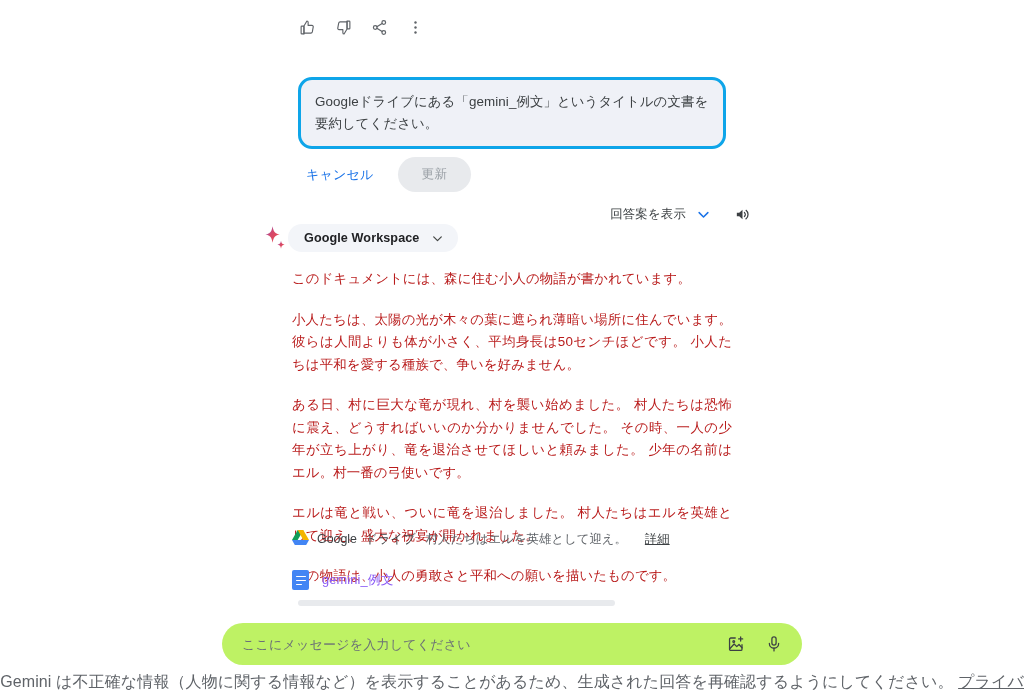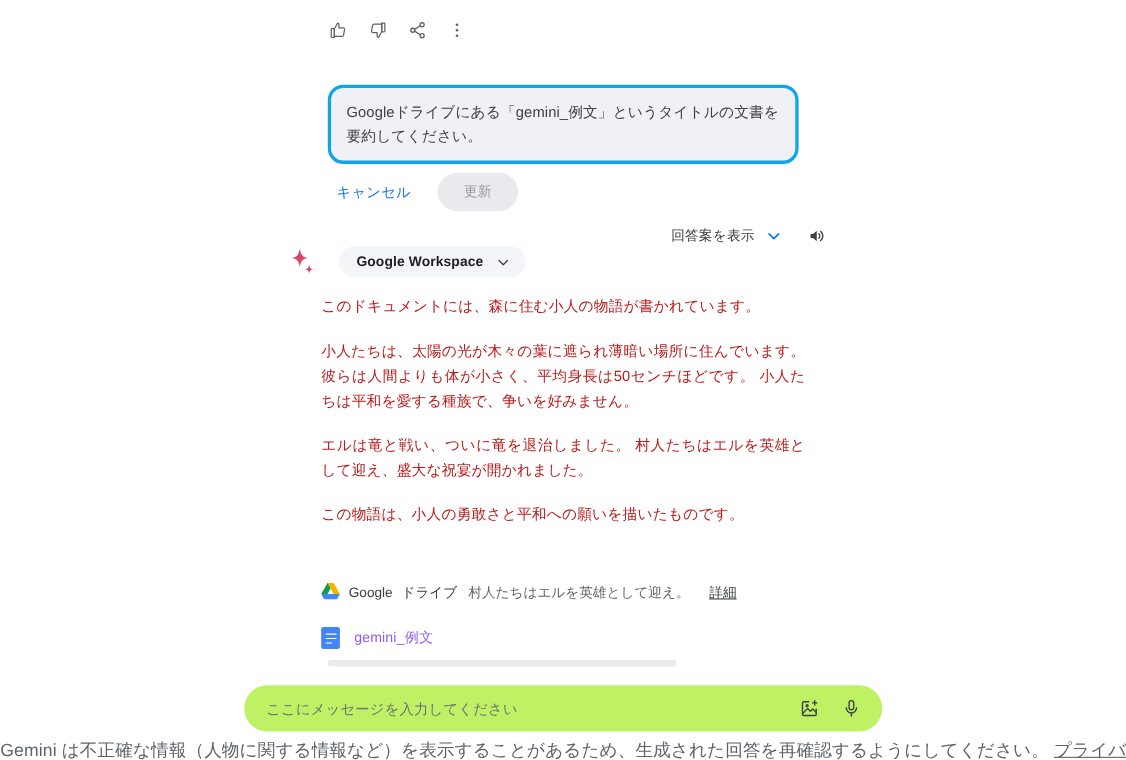--- a/index.html
+++ b/index.html
@@ -121,21 +121,20 @@
     cursor: pointer;
   }
 
   
   .model-row {
     position: absolute;
     left: 262px;
     top: 224px;
     display: flex;
     align-items: center;
-    gap: 20px;
   }
   .sparkle { width: 26px; height: 26px; display:block; }
   .ws-chip {
     display: flex;
     align-items: center;
     gap: 12px;
     background: #f3f5f9;
     border-radius: 18px;
     padding: 7px 14px 7px 16px;
     cursor: pointer;
@@ -358,20 +357,21 @@
         <svg width="13" height="13" viewBox="0 0 24 24" fill="none" stroke="currentColor" stroke-width="2.3" stroke-linecap="round" stroke-linejoin="round">
           <polyline points="5,9 12,16 19,9"></polyline>
         </svg>
       </span>
     </span>
   </div>
 
   <div class="answer">
     <p>このドキュメントには、森に住む小人の物語が書かれています。</p>
     <p>小人たちは、太陽の光が木々の葉に遮られ薄暗い場所に住んでいます。 彼らは人間よりも体が小さく、平均身長は50センチほどです。 小人たちは平和を愛する種族で、争いを好みません。</p>
+    <p>ある日、村に巨大な竜が現れ、村を襲い始めました。 村人たちは恐怖に震え、どうすればいいのか分かりませんでした。 その時、一人の少年が立ち上がり、竜を退治させてほしいと頼みました。 少年の名前はエル。村一番の弓使いです。</p>
     <p>エルは竜と戦い、ついに竜を退治しました。 村人たちはエルを英雄として迎え、盛大な祝宴が開かれました。</p>
     <p>この物語は、小人の勇敢さと平和への願いを描いたものです。</p>
   </div>
 
   <div class="sources">
     <div class="source-head">
       <span>
         <svg width="17" height="15" viewBox="0 0 48 42">
           <path fill="#0f9d58" d="M16.1 0 0 28.2h16.1L32.2 0z"></path>
           <path fill="#f4b400" d="M32.2 0 48 28.2H15.9L31.9 0z" opacity="0"></path>

